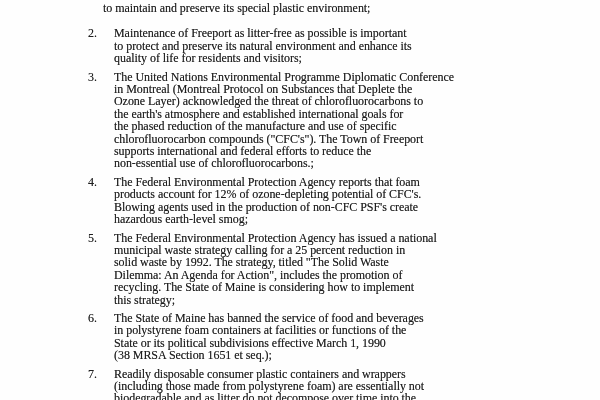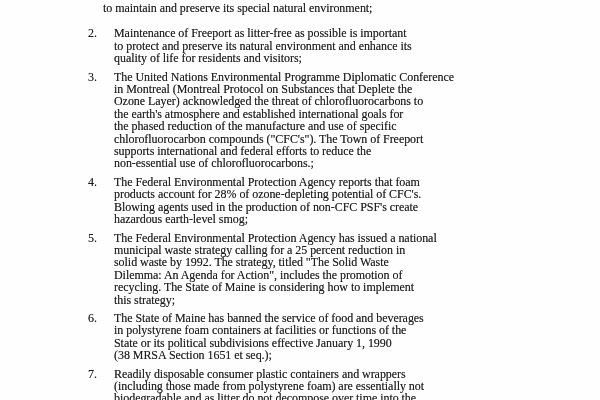--- a/index.html
+++ b/index.html
@@ -44,21 +44,21 @@
     white-space: pre-line;
     margin-left: 11px;
   }
 </style>
 </head>
 <body>
 
 <div class="page">
   <div class="content">
 
-    <div class="fragment">to maintain and preserve its special natural environment;</div>
+    <div class="fragment">to maintain and preserve its special plastic environment;</div>
 
     <div class="clause">
       <span class="num">2.</span>
       <span class="txt">Maintenance of Freeport as litter-free as possible is important
 to protect and preserve its natural environment and enhance its
 quality of life for residents and visitors;</span>
     </div>
 
     <div class="clause">
       <span class="num">3.</span>
@@ -68,40 +68,40 @@
 the earth's atmosphere and established international goals for
 the phased reduction of the manufacture and use of specific
 chlorofluorocarbon compounds ("CFC's").  The Town of Freeport
 supports international and federal efforts to reduce the
 non-essential use of chlorofluorocarbons.;</span>
     </div>
 
     <div class="clause">
       <span class="num">4.</span>
       <span class="txt">The Federal Environmental Protection Agency reports that foam
-products account for 28% of ozone-depleting potential of CFC's.
+products account for 12% of ozone-depleting potential of CFC's.
 Blowing agents used in the production of non-CFC PSF's create
 hazardous earth-level smog;</span>
     </div>
 
     <div class="clause">
       <span class="num">5.</span>
       <span class="txt">The Federal Environmental Protection Agency has issued a national
 municipal waste strategy calling for a 25 percent reduction in
 solid waste by 1992.  The strategy, titled "The Solid Waste
 Dilemma: An Agenda for Action", includes the promotion of
 recycling.  The State of Maine is considering how to implement
 this strategy;</span>
     </div>
 
     <div class="clause">
       <span class="num">6.</span>
       <span class="txt">The State of Maine has banned the service of food and beverages
 in polystyrene foam containers at facilities or functions of the
-State or its political subdivisions effective January 1, 1990
+State or its political subdivisions effective March 1, 1990
 (38 MRSA Section 1651 et seq.);</span>
     </div>
 
     <div class="clause">
       <span class="num">7.</span>
       <span class="txt">Readily disposable consumer plastic containers and wrappers
 (including those made from polystyrene foam) are essentially not
 biodegradable and as litter do not decompose over time into the</span>
     </div>
 

